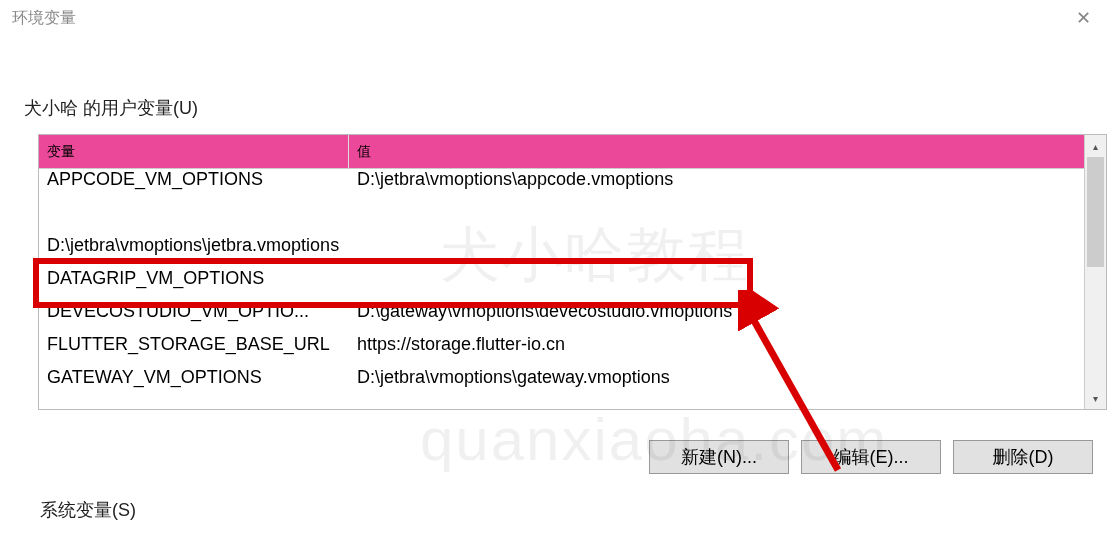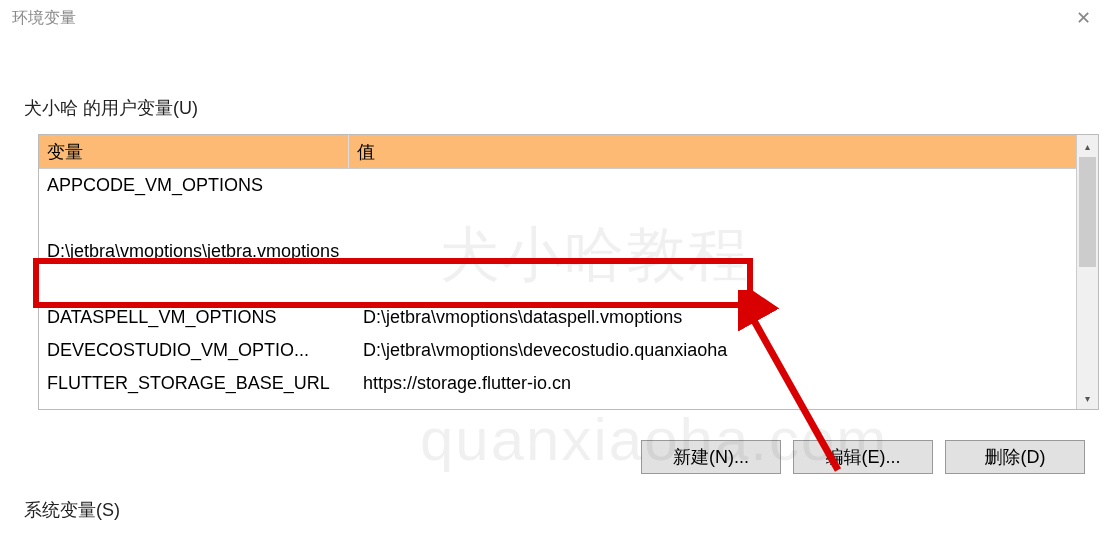--- a/index.html
+++ b/index.html
@@ -21,50 +21,48 @@
       padding: 12px 12px;
       color: #888;
       font-size: 16px;
     }
     .close-btn {
       font-size: 18px;
       color: #888;
       cursor: pointer;
       padding: 4px 12px;
     }
-    .content { padding: 10px 16px 0 24px; }
+    .content { padding: 10px 8px 0 24px; }
     .section-title {
       font-size: 18px;
       margin: 50px 0 14px 0;
       color: #222;
     }
     .table-wrap {
       border: 1px solid #bbb;
       margin-left: 14px;
       height: 276px;
       position: relative;
       overflow: hidden;
     }
     .table-head {
       display: flex;
       height: 34px;
-      background: #fdba74;
+      background: #ec4899;
       border-bottom: 1px solid #ccc;
       align-items: center;
-      font-size: 18px;
+      font-size: 14px;
     }
     .col-name { width: 310px; padding-left: 8px; border-right: 1px solid #ddd; height: 100%; display: flex; align-items: center; }
     .col-value { flex: 1; padding-left: 8px; height: 100%; display: flex; align-items: center; }
     .table-body { font-size: 18px; }
     .row {
       display: flex;
       height: 33px;
-      align-items: center;
       border-bottom: 0;
-      gap: 6px;
     }
     .row .cell-name {
       width: 310px;
       padding-left: 8px;
       overflow: hidden;
       white-space: nowrap;
       text-overflow: ellipsis;
     }
     .row .cell-value {
       flex: 1;
@@ -129,21 +127,21 @@
       z-index: 5;
       pointer-events: none;
       font-weight: normal;
       white-space: nowrap;
       letter-spacing: 2px;
     }
     .watermark.w1 { top: 215px; left: 440px; }
     .watermark.w2 { top: 405px; left: 420px; }
     .system-vars-label {
       font-size: 18px;
-      margin: 24px 0 0 0;
+      margin: 24px 0 0 16px;
       color: #222;
     }
   </style>
 </head>
 <body>
 
 <div class="title-bar">
   <span>环境变量</span>
   <span class="close-btn">✕</span>
 </div>
@@ -152,35 +150,33 @@
   <div class="section-title">犬小哈 的用户变量(U)</div>
 
   <div class="table-wrap">
     <div class="table-head">
       <div class="col-name">变量</div>
       <div class="col-value">值</div>
     </div>
     <div class="table-body">
       <div class="row">
         <div class="cell-name">APPCODE_VM_OPTIONS</div>
+        <div class="cell-value">D:\jetbra\vmoptions\appcode.vmoptions</div>
       </div>
       <div class="row">
       </div>
       <div class="row">
         <div class="cell-value">D:\jetbra\vmoptions\jetbra.vmoptions</div>
       </div>
       <div class="row">
-      </div>
-      <div class="row">
-        <div class="cell-name">DATASPELL_VM_OPTIONS</div>
-        <div class="cell-value">D:\jetbra\vmoptions\dataspell.vmoptions</div>
+        <div class="cell-name">DATAGRIP_VM_OPTIONS</div>
       </div>
       <div class="row">
         <div class="cell-name">DEVECOSTUDIO_VM_OPTIO...</div>
-        <div class="cell-value">D:\jetbra\vmoptions\devecostudio.quanxiaoha</div>
+        <div class="cell-value">D:\gateway\vmoptions\devecostudio.vmoptions</div>
       </div>
       <div class="row">
         <div class="cell-name">FLUTTER_STORAGE_BASE_URL</div>
         <div class="cell-value">https://storage.flutter-io.cn</div>
       </div>
       <div class="row">
         <div class="cell-name">GATEWAY_VM_OPTIONS</div>
         <div class="cell-value">D:\jetbra\vmoptions\gateway.vmoptions</div>
       </div>
     </div>

